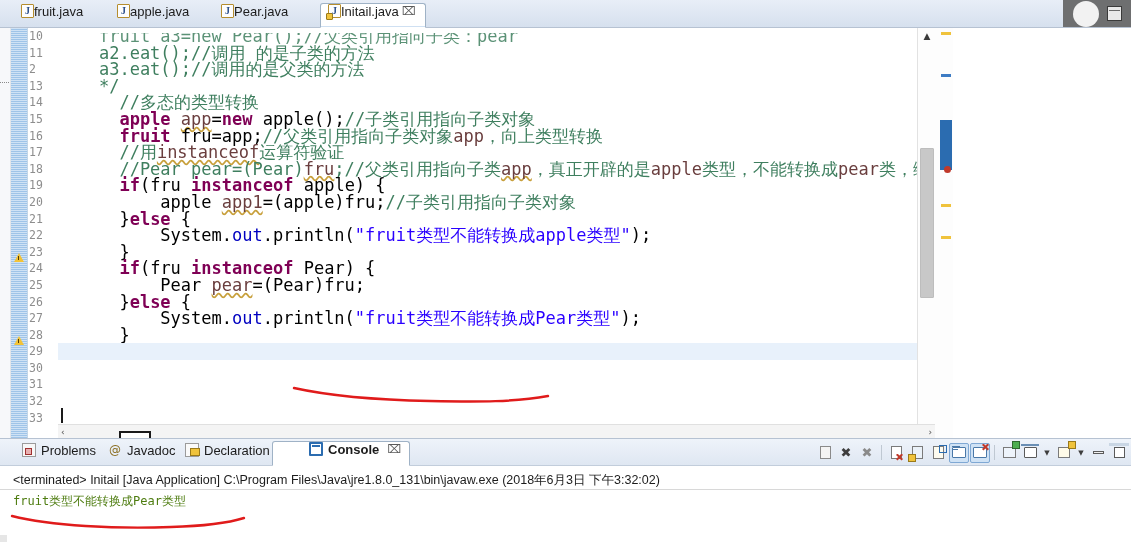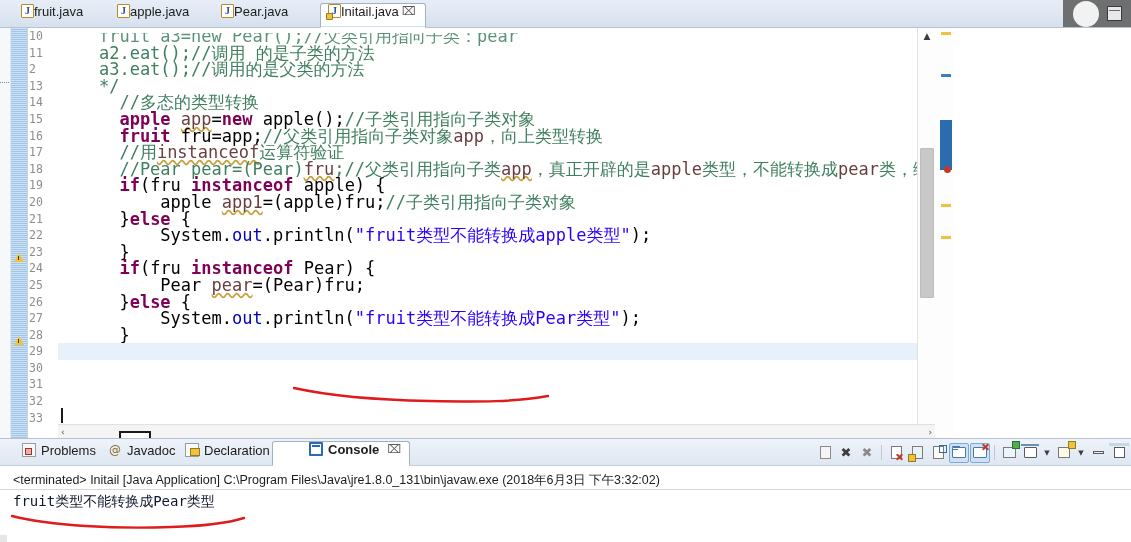--- a/index.html
+++ b/index.html
@@ -276,21 +276,21 @@
     position: absolute; left: 0; top: 27px; width: 1131px; height: 77px;
     background: #ffffff; overflow: hidden;
   }
   .cline1 {
     position: absolute; left: 13px; top: 6px;
     font-size: 12.5px; color: #1c1c1c; white-space: nowrap;
   }
   .cline2 {
     position: absolute; left: 13px; top: 27px;
     font-family: "DejaVu Sans Mono", monospace;
-    font-size: 14px; color: #0f172a; white-space: nowrap;
+    font-size: 12px; color: #4d7c0f; white-space: nowrap;
   }
   .cpanel-sep {
     position: absolute; left: 0; top: 23px; width: 1131px; height: 1px;
     background: #d8d8d8;
   }
   .corner-bl {
     position: absolute; left: 0; bottom: 0; width: 7px; height: 7px;
     background: #e6e6e6;
   }
 </style>

